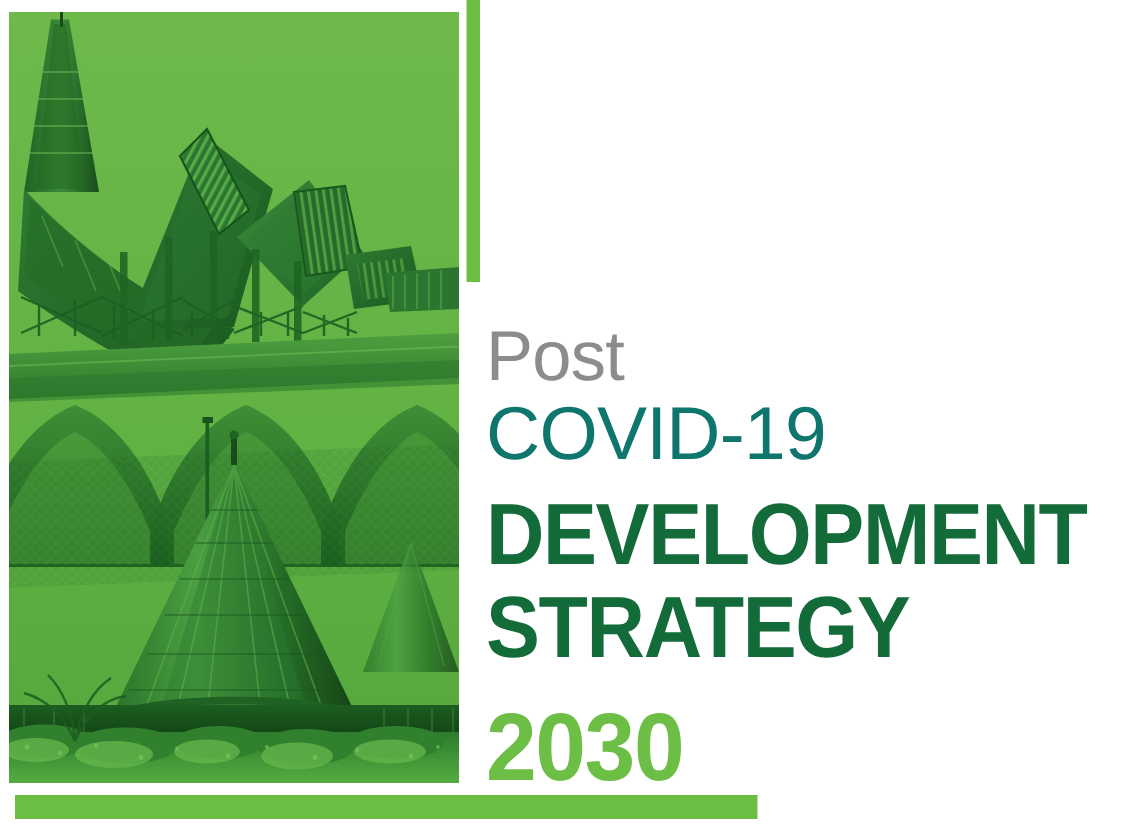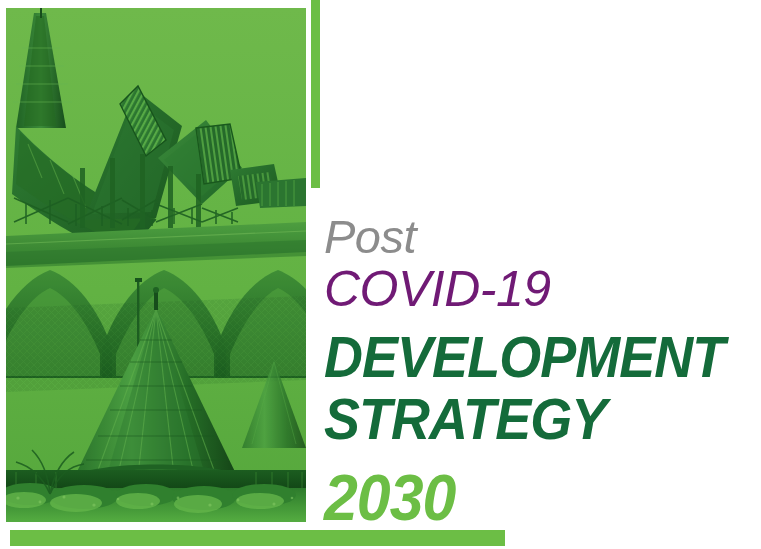--- a/index.html
+++ b/index.html
@@ -11,21 +11,20 @@
   body {
     font-family: "Liberation Sans", sans-serif;
   }
 
   #cover {
     position: relative;
     width: 761px;
     height: 549px;
     background: #ffffff;
     overflow: hidden;
-    font-style: italic;
   }
 
   
   .photo-panel {
     position: absolute;
     left: 6px;
     top: 8px;
     width: 300px;
     height: 514px;
     overflow: hidden;
@@ -71,21 +70,21 @@
     font-weight: 400;
     color: #8c8c8c;
     letter-spacing: -0.5px;
     white-space: nowrap;
   }
 
   .line-covid {
     font-size: 50px;
     line-height: 54px;
     font-weight: 400;
-    color: #701a75;
+    color: #0f766e;
     letter-spacing: -0.5px;
     white-space: nowrap;
   }
 
   .line-development,
   .line-strategy {
     font-size: 58px;
     line-height: 62px;
     font-weight: 700;
     color: #146b3a;

